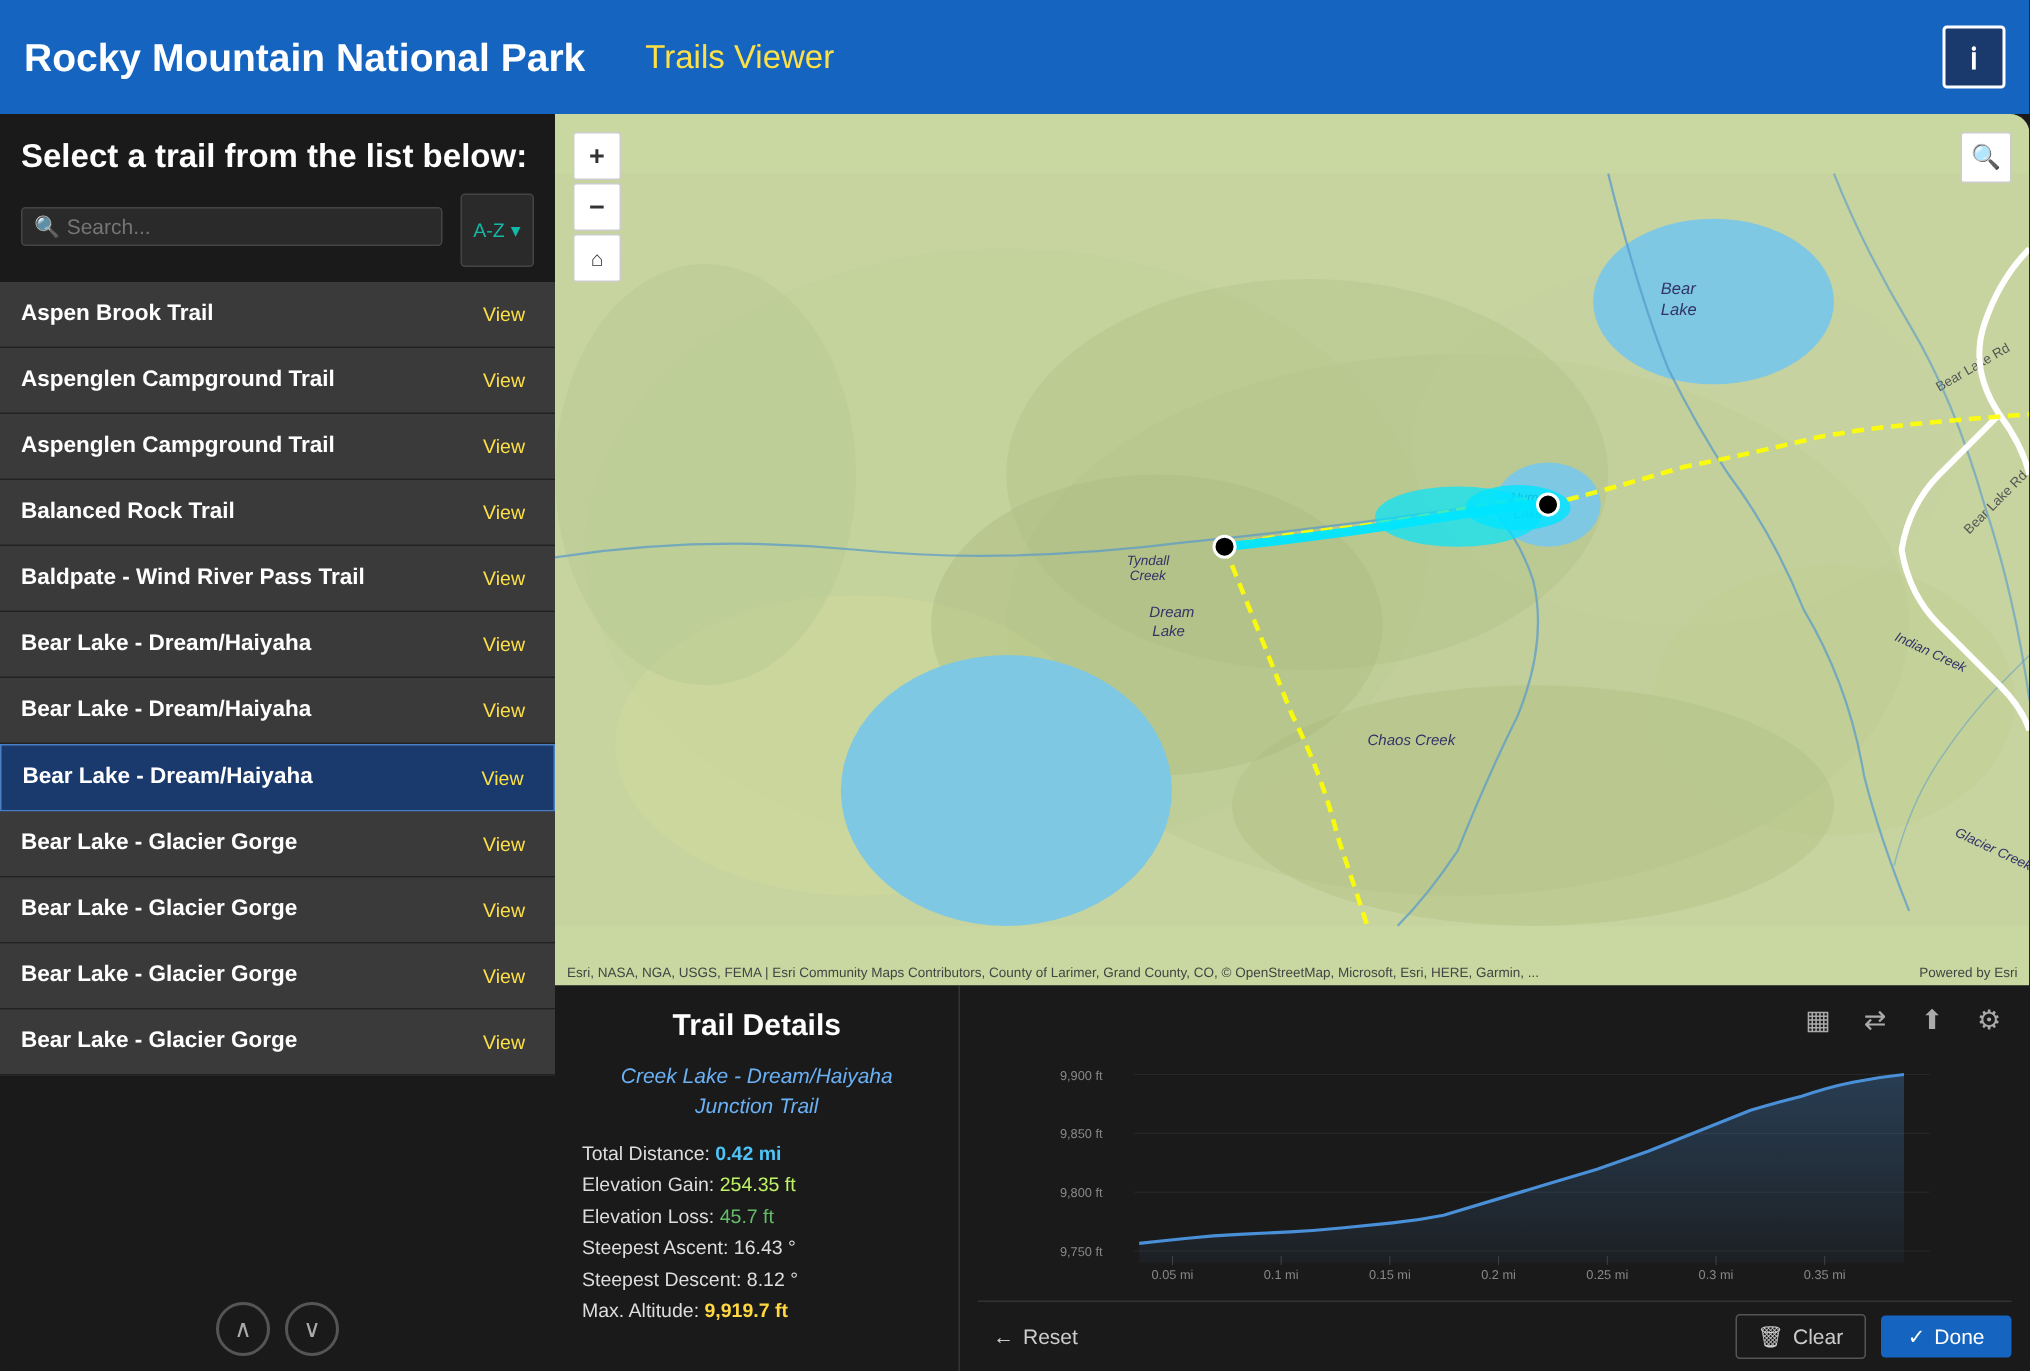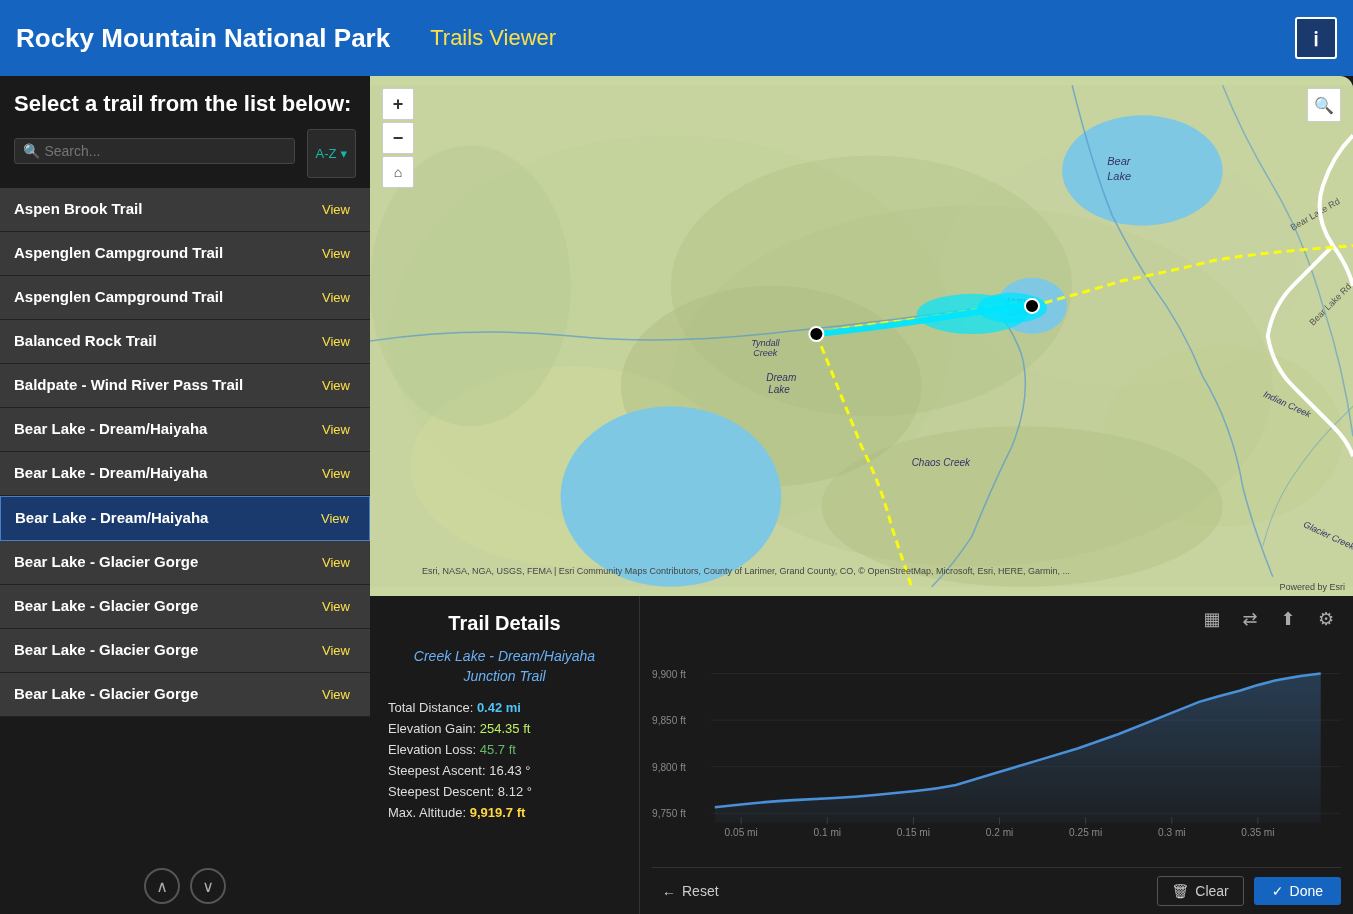--- a/index.html
+++ b/index.html
@@ -223,39 +223,38 @@
       align-items: center;
       justify-content: center;
       cursor: pointer;
       font-size: 16px;
       color: #333;
       z-index: 10;
     }
 
     .map-attribution {
       position: absolute;
-      bottom: 20px;
+      bottom: 4px;
       left: 8px;
       font-size: 9px;
       color: #444;
       z-index: 10;
-      margin-left: 44px;
     }
     .map-esri {
       position: absolute;
       bottom: 4px;
       right: 8px;
       font-size: 9px;
       color: #444;
       z-index: 10;
     }
 
     
     #bottom-panel {
-      height: 318px;
+      height: 257px;
       display: flex;
       background: #1a1a1a;
       flex-shrink: 0;
     }
 
     #trail-details {
       width: 270px;
       padding: 16px 18px;
       flex-shrink: 0;
       border-right: 1px solid #333;

